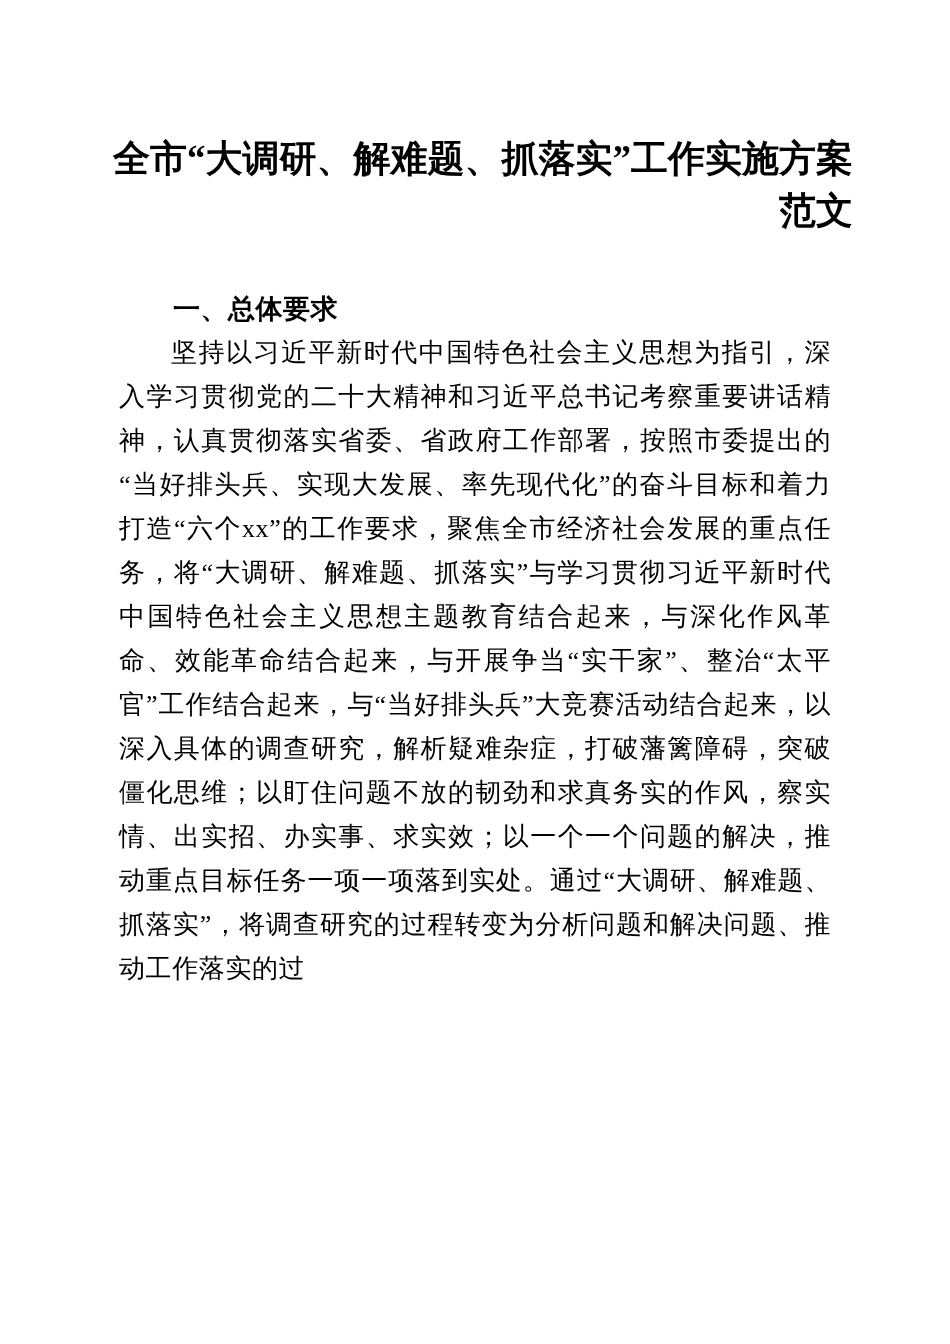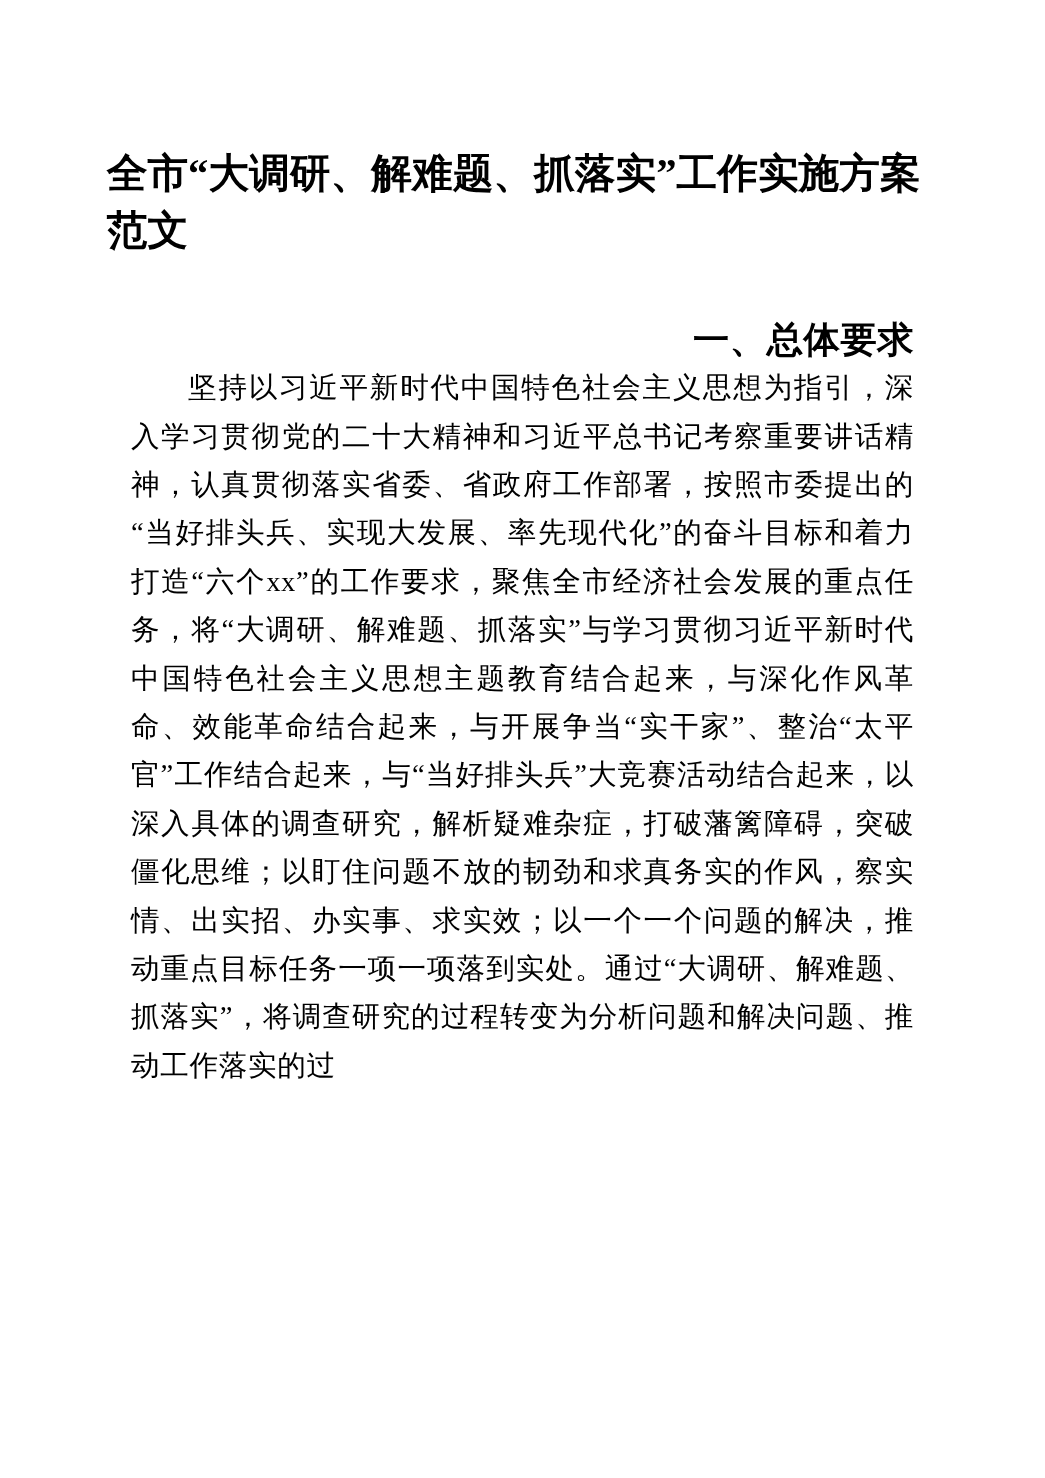--- a/index.html
+++ b/index.html
@@ -11,21 +11,21 @@
     position: relative;
     width: 950px;
     height: 1344px;
     background: #ffffff;
     overflow: hidden;
     color: #000000;
   }
   .doc-title {
     margin: 133px auto 0 auto;
     width: 756px;
-    text-align: left;
+    text-align: right;
     font-family: "Liberation Serif", serif;
     font-weight: bold;
     font-size: 37px;
     line-height: 52px;
     letter-spacing: 0px;
   }
   .doc-content {
     margin: 50px 0 0 119px;
     width: 712px;
   }
@@ -37,25 +37,24 @@
     letter-spacing: 0.6px;
     text-align: justify;
     text-justify: inter-ideograph;
     text-indent: 2em;
     word-break: break-all;
   }
   .section-heading {
     margin: 0;
     font-family: "Liberation Sans", sans-serif;
     font-weight: bold;
-    font-size: 33px;
+    font-size: 27px;
     line-height: 44px;
     text-indent: 2em;
     letter-spacing: 0.5px;
-    text-align: right;
   }
 </style>
 </head>
 <body>
 
 <div class="page">
 
   <h1 class="doc-title">全市“大调研、解难题、抓落实”工作实施方案范文</h1>
 
   <div class="doc-content">

